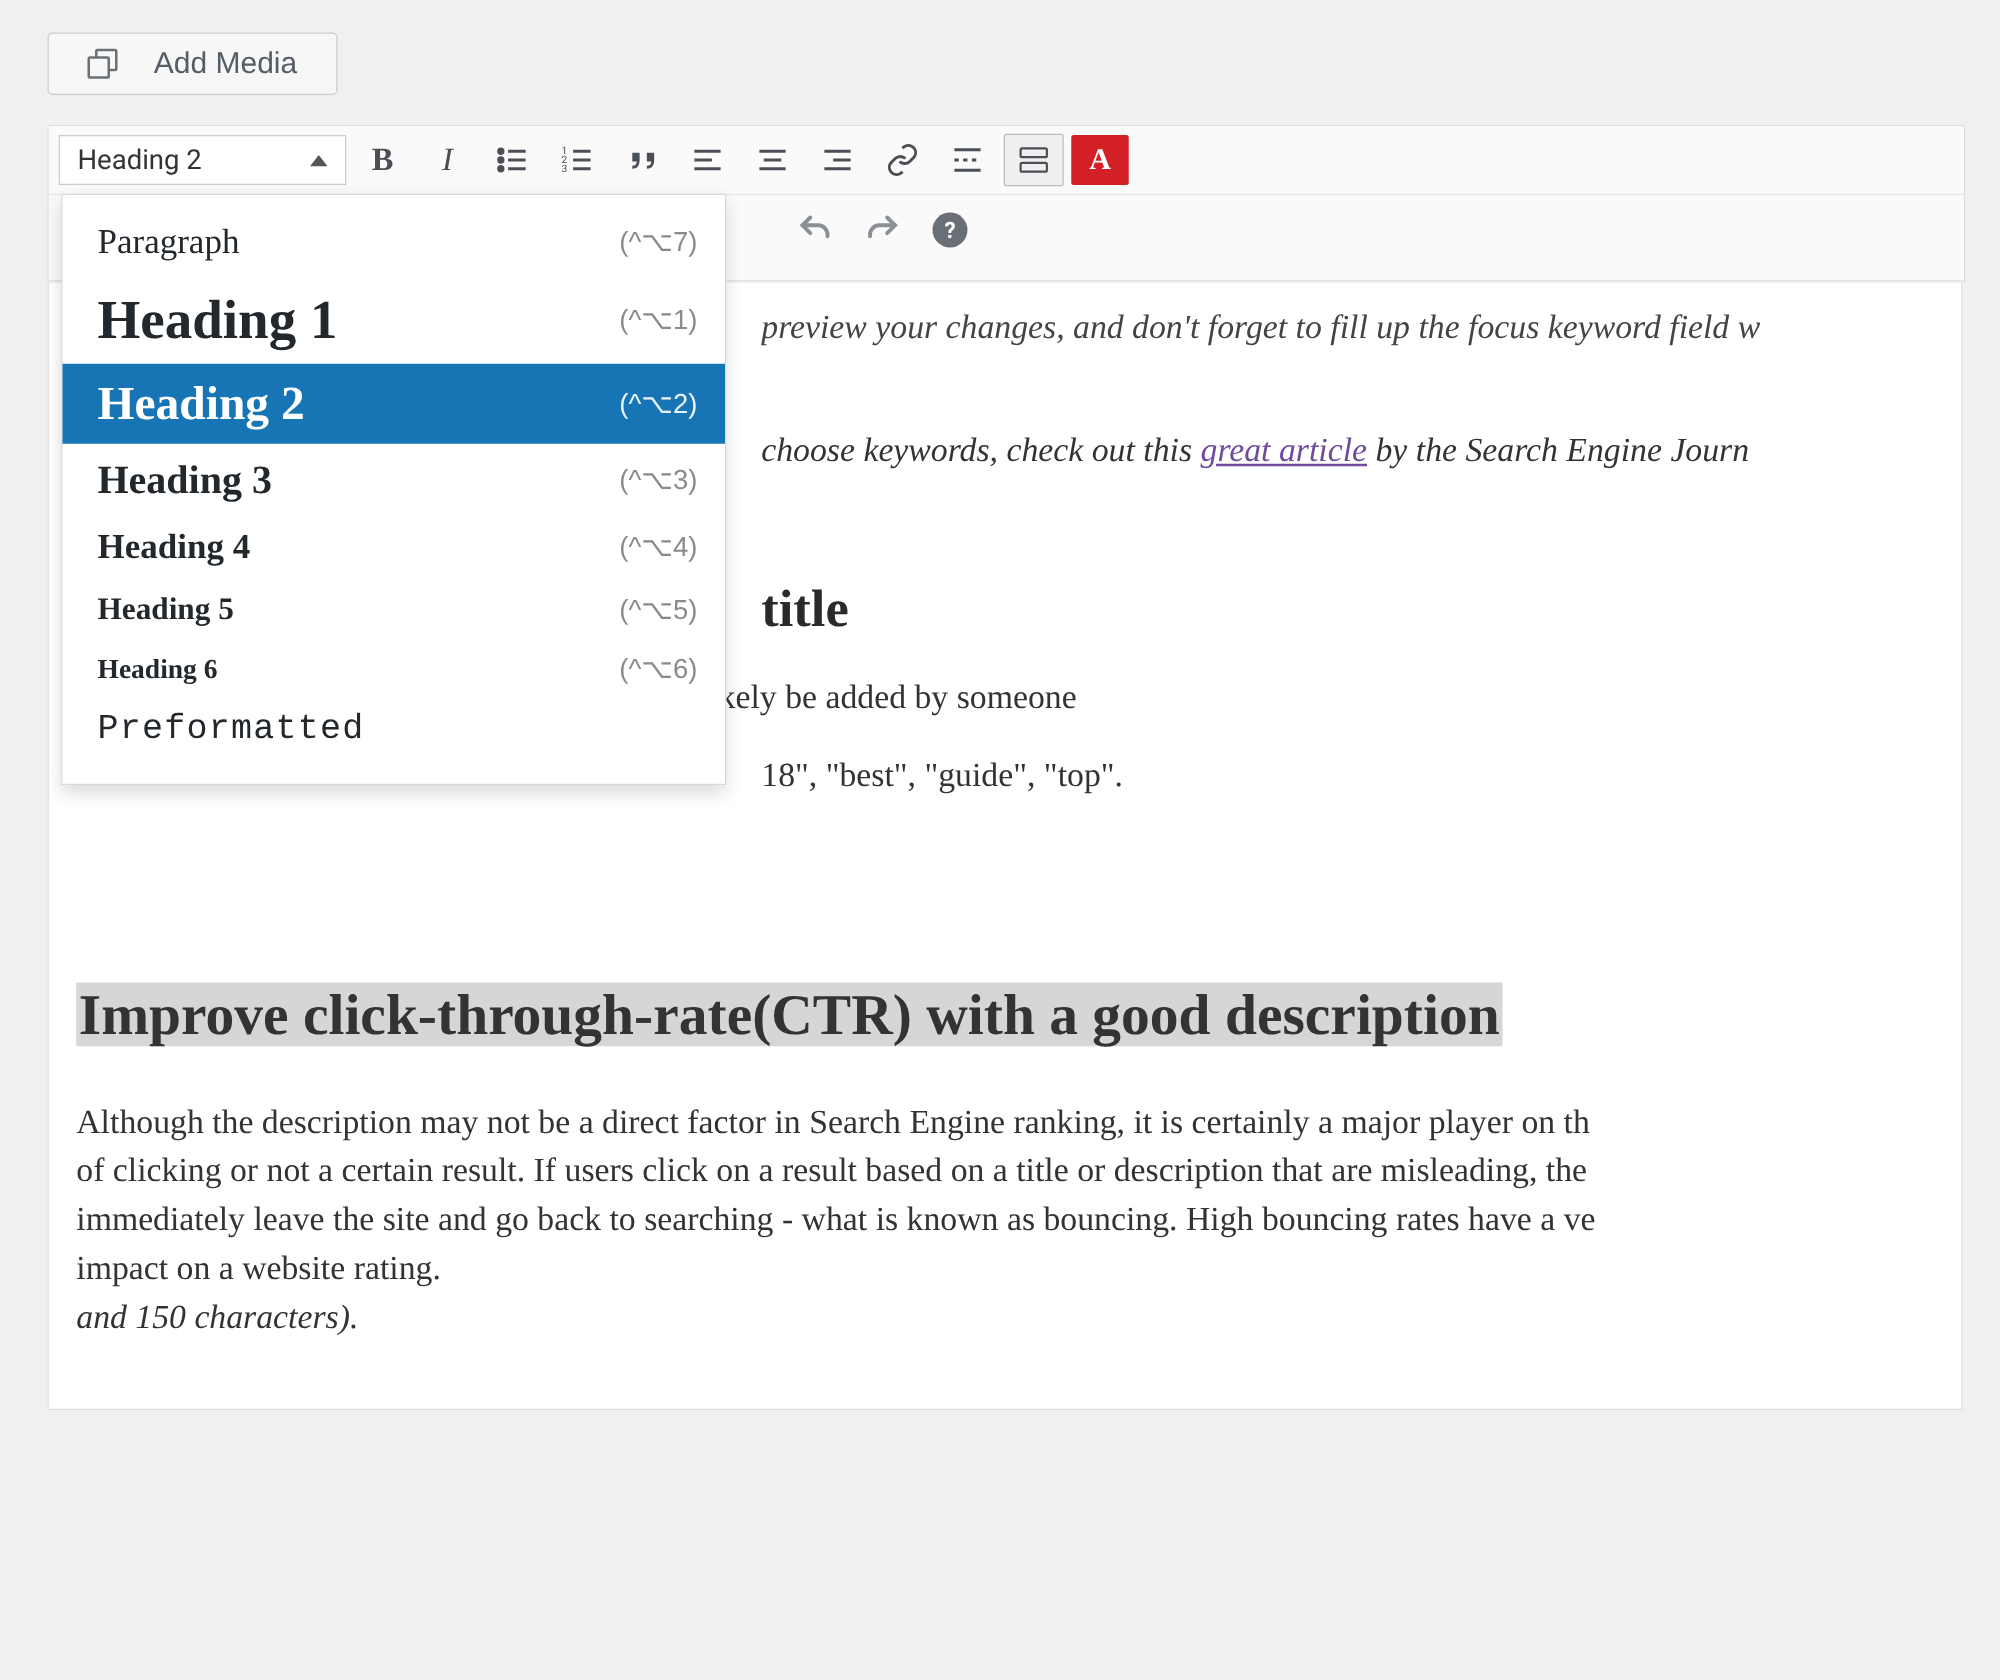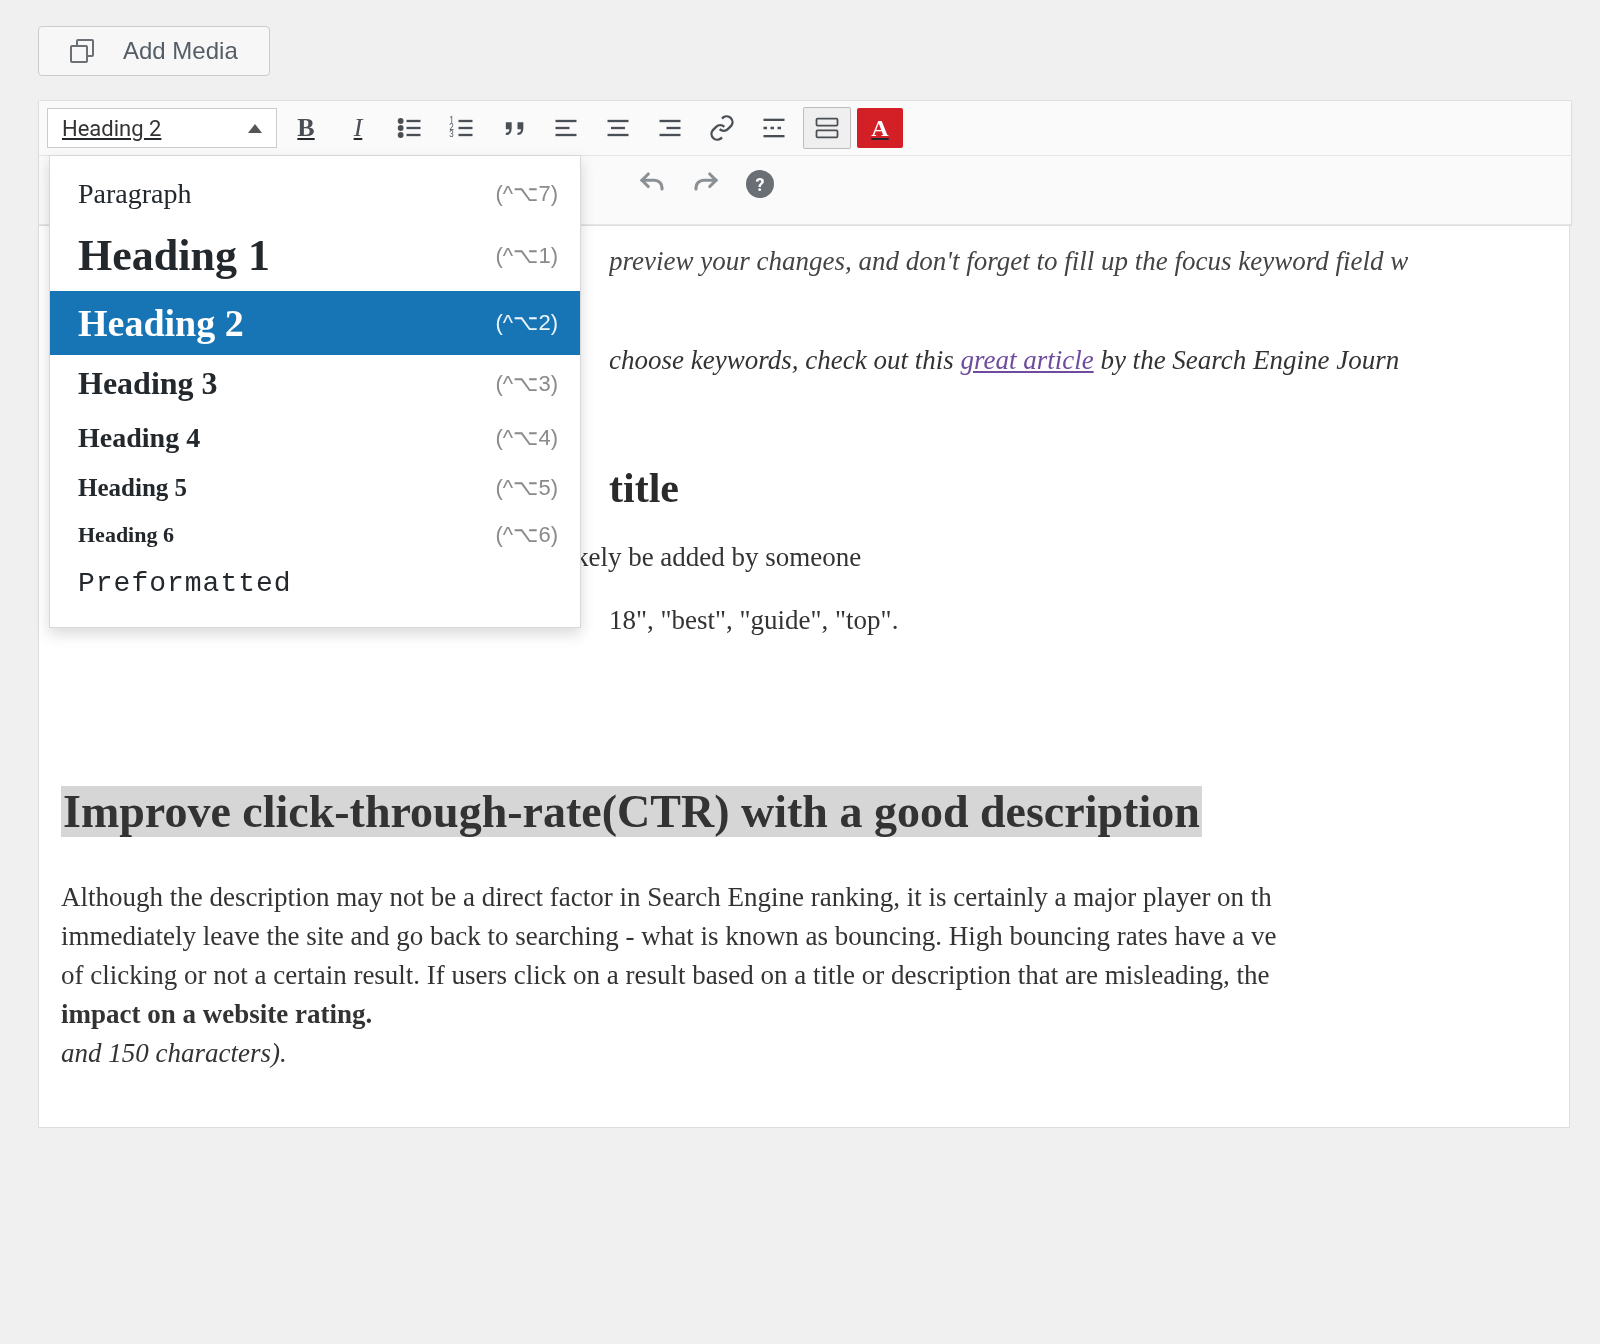--- a/index.html
+++ b/index.html
@@ -65,21 +65,20 @@
 
   
   .toolbar-wrap {
     margin-top: 24px;
     border: 1px solid var(--border-light);
     background: var(--panel);
     border-radius: 2px 2px 0 0;
     overflow: visible;
     position: relative;
     width: 1532px;
-    text-decoration: underline;
   }
   .toolbar-row {
     display: flex;
     align-items: center;
     padding: 6px 8px;
     gap: 6px;
     border-bottom: 1px solid #e6e6e6;
     background: #fafafa;
     position: relative;
   }
@@ -428,20 +427,20 @@
     <p class="peek-para">h long tail keywords. They are terms that will likely be added by someone</p>
     <p class="peek-para line2">18", "best", "guide", "top".</p>
 
     <div class="big-gap"></div>
 
     <div class="h2-row">
       <span class="h2-selected">Improve click-through-rate(CTR) with a good description</span>
     </div>
 
     <p class="body-para">Although the description may not be a direct factor in Search Engine ranking, it is certainly a major player on th</p>
+    <p class="body-para" style="margin-top:-24px;">of clicking or not a certain result. If users click on a result based on a title or description that are misleading, the</p>
     <p class="body-para" style="margin-top:-24px;">immediately leave the site and go back to searching - what is known as bouncing. High bouncing rates have a ve</p>
-    <p class="body-para" style="margin-top:-24px;">of clicking or not a certain result. If users click on a result based on a title or description that are misleading, the</p>
-    <p class="body-para" style="margin-top:-24px;font-weight:bold;">impact on a website rating.</p>
+    <p class="body-para" style="margin-top:-24px;">impact on a website rating.</p>
 
     <p class="body-para italic-line" style="margin-top:-24px;">and 150 characters).</p>
   </div>
 
 </div>
 
 </body></html>

